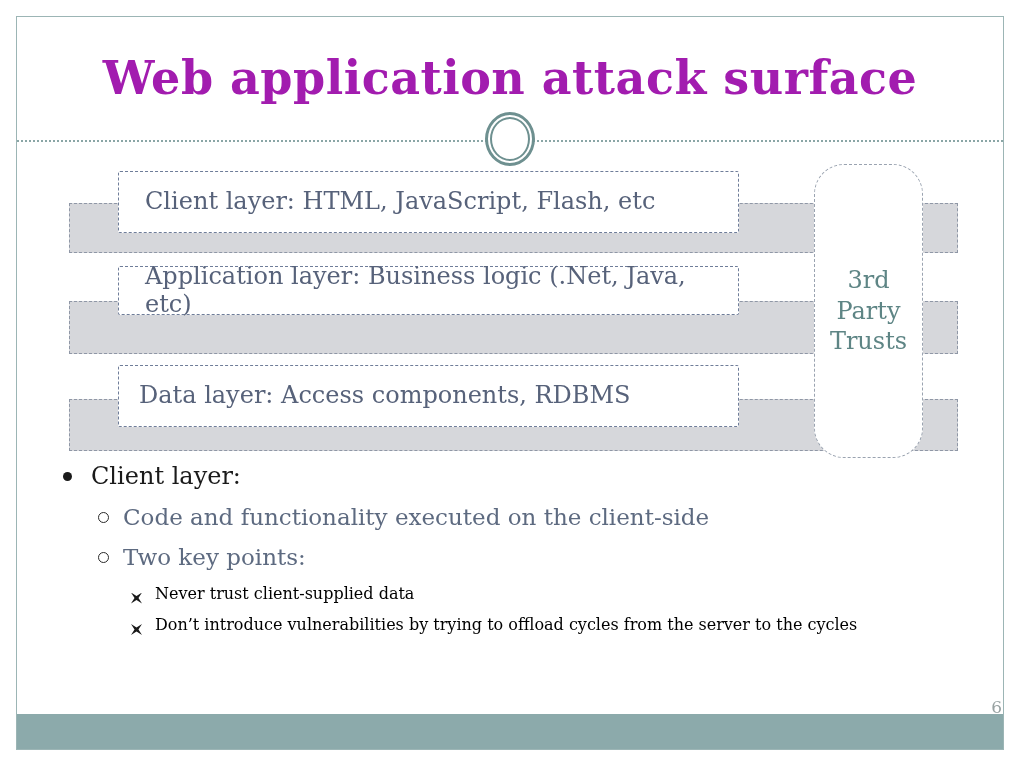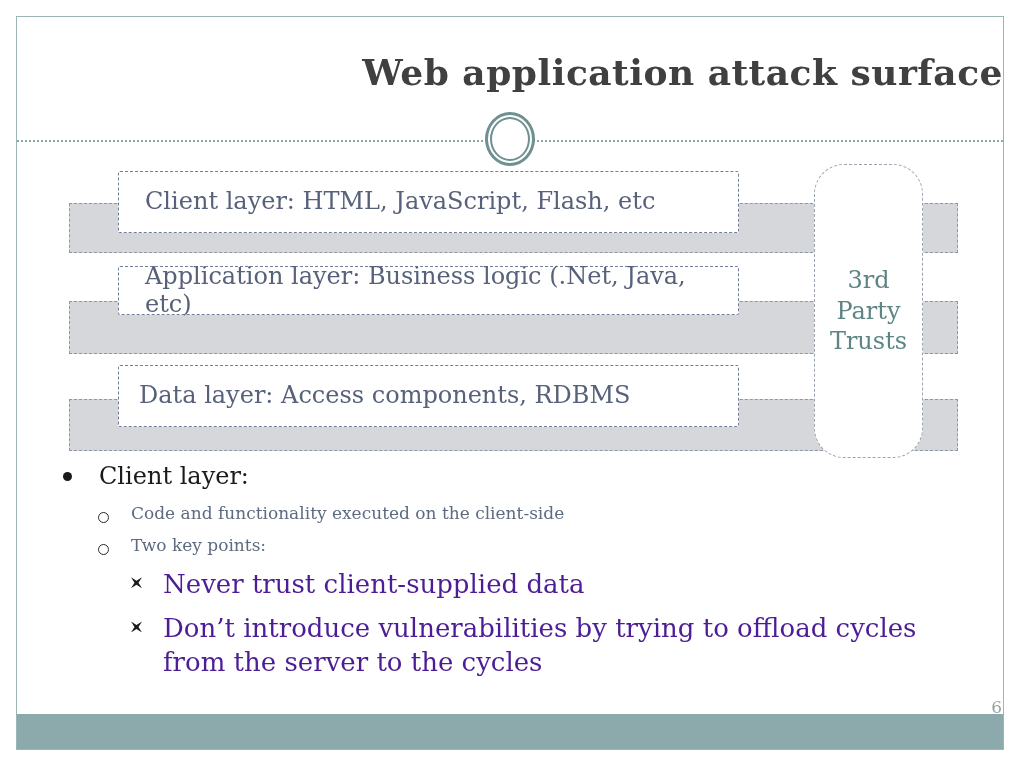--- a/index.html
+++ b/index.html
@@ -11,23 +11,23 @@
     left: 16px; top: 16px;
     width: 988px; height: 734px;
     background: #ffffff;
     border: 1px solid #9cb5b5;
   }
 
   
   .title {
     position: absolute;
     top: 34px; left: 0; right: 0;
-    text-align: right;
-    font-size: 36px;
-    color: #404040;
+    text-align: center;
+    font-size: 46px;
+    color: #a21caf;
     letter-spacing: 0.5px;
     white-space: nowrap;
   }
 
   
   .divider {
     position: absolute;
     top: 123px; left: 0; right: 0;
     border-top: 2px dotted #8aa6a6;
   }
@@ -99,29 +99,28 @@
   .bullets {
     position: absolute;
     left: 0; top: 444px; right: 20px;
     z-index: 3;
   }
   .b-row {
     display: flex;
     align-items: flex-start;
     margin-bottom: 11px;
     line-height: 1.28;
-    gap: 8px;
   }
   .b-row .marker {
     flex: 0 0 auto;
     position: relative;
   }
   .lvl1 { padding-left: 46px; font-size: 24px; color: #1a1a1a; }
-  .lvl2 { padding-left: 81px; font-size: 17px; color: #5d6a80; }
-  .lvl3 { padding-left: 114px; font-size: 26px; color: #4c1d95; }
+  .lvl2 { padding-left: 81px; font-size: 23px; color: #5d6a80; }
+  .lvl3 { padding-left: 114px; font-size: 16px; color: #000000; }
 
   .dot-bullet {
     width: 9px; height: 9px;
     background: #1a1a1a;
     border-radius: 50%;
     margin: 11px 19px 0 0;
   }
   .circle-bullet {
     width: 11px; height: 11px;
     border: 1.6px solid #2a2a2a;

